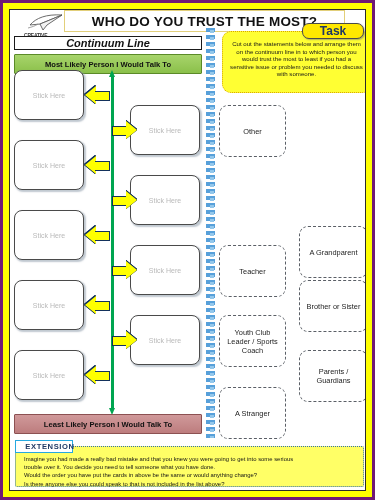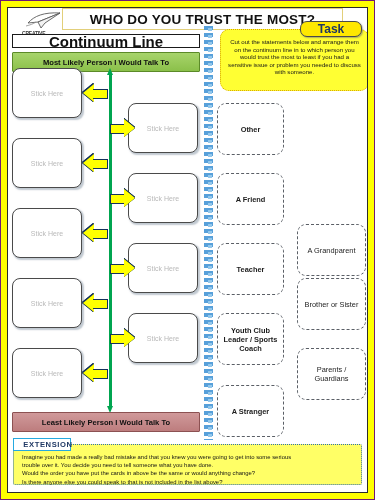--- a/index.html
+++ b/index.html
@@ -1,19 +1,19 @@
 <!DOCTYPE html>
 <html><head>
 <meta charset="utf-8">
 <style>
   html,body{margin:0;padding:0;background:#ffffff;}
   body{width:375px;height:500px;overflow:hidden;font-family:"Liberation Sans",sans-serif;}
 
   .page{position:relative;width:375px;height:500px;box-sizing:border-box;
-        border:1px solid #701a75;background:#ffff00;}
+        border:3px solid #701a75;background:#ffff00;}
   .sheet{position:absolute;left:6px;top:6px;right:6px;bottom:6px;
          background:#ffffff;border:1px solid #2b2b2b;box-sizing:border-box;overflow:hidden;}
 
   
   .logo{position:absolute;left:14px;top:2px;width:48px;height:34px;}
   .logo svg{position:absolute;left:4px;top:0;}
   .logo .l1,.logo .l2{position:absolute;left:0;width:48px;text-align:left;
        font-size:5px;font-weight:bold;letter-spacing:-0.2px;color:#3a3a3a;}
   .logo .l1{top:20px;}
   .logo .l2{top:25px;font-size:4px;color:#6b6b6b;}
@@ -27,21 +27,21 @@
   .cutline{position:absolute;left:196px;top:18px;width:9px;bottom:52px;
      background:repeating-linear-gradient(180deg,#4f9bd9 0px,#4f9bd9 4px,transparent 4px,transparent 7px);
      opacity:.95;}
   .cutline:after{content:"";position:absolute;left:4px;top:2px;width:4px;bottom:0;
      background:repeating-linear-gradient(180deg,#8ec5ea 0px,#8ec5ea 3px,transparent 3px,transparent 7px);}
 
   
   .contheading{position:absolute;left:4px;top:26px;width:188px;height:14px;
      background:#fff;border:1px solid #1a1a1a;box-sizing:border-box;
      display:flex;align-items:center;justify-content:center;}
-  .contheading span{font-size:15px;font-weight:bold;color:#111;}
+  .contheading span{font-size:11px;font-weight:bold;color:#111;font-style:italic;}
 
   .bar{position:absolute;left:4px;width:188px;height:20px;box-sizing:border-box;
      display:flex;align-items:center;justify-content:center;border-radius:1px;}
   .bar span{font-size:7.6px;font-weight:bold;color:#111;}
   .bar.most{top:44px;background:linear-gradient(#a7d46b,#8bc04a);border:1px solid #5b8a28;}
   .bar.least{top:404px;background:linear-gradient(#d0999a,#bd7d7e);border:1px solid #8c5152;}
 
   .axis{position:absolute;left:99px;top:60px;width:6px;height:345px;}
   .axis .stem{position:absolute;left:1.5px;top:6px;width:3px;height:333px;background:#00a550;}
   .axis .ah{position:absolute;left:0;width:0;height:0;border-left:3px solid transparent;
@@ -78,21 +78,21 @@
      background:#ffe800;border:1.2px solid #4a4a4a;border-radius:7px;
      display:flex;align-items:center;justify-content:center;
      box-shadow:1px 1px 1.5px rgba(120,120,120,.6);}
   .taskbadge span{font-size:12px;font-weight:bold;color:#1f3864;}
 
   
   .card{position:absolute;box-sizing:border-box;border:1.3px dashed #5a5f66;
      border-radius:9px;background:#fff;display:flex;align-items:center;justify-content:center;
      text-align:center;padding:2px 3px;}
   .card span{font-size:7.4px;line-height:9px;color:#1d1d1d;}
-  .card.cl{left:209px;width:67px;height:52px;font-weight:bold;}
+  .card.cl{left:209px;width:67px;height:52px;}
   .card.cr{left:289px;width:69px;height:52px;}
   .scissors{position:absolute;left:214px;top:96px;font-size:8px;color:#3a3a3a;
      transform:rotate(-8deg);}
 
   
   .extlabel{position:absolute;left:5px;top:430px;width:58px;height:13px;
      background:#ffffff;border:1.6px solid #26a9e0;box-sizing:border-box;
      display:flex;align-items:center;justify-content:center;z-index:3;}
   .extlabel span{font-size:7.6px;font-weight:bold;letter-spacing:0.6px;color:#1f3864;margin-left:12px;}
   .extbox{position:absolute;left:5px;top:436px;width:349px;height:41px;box-sizing:border-box;
@@ -211,23 +211,20 @@
   </div>
   <div class="taskbadge">
     <span>Task</span>
   </div>
 
   <div class="scissors">✂</div>
 
   <div class="card cl" style="top:95px">
         <span>Other</span>
       </div>
-  <div class="card cl" style="top:165px">
-        <span>A Friend</span>
-      </div>
   <div class="card cl" style="top:235px">
         <span>Teacher</span>
       </div>
   <div class="card cl" style="top:305px">
         <span>Youth Club Leader / Sports Coach</span>
       </div>
   <div class="card cl" style="top:377px">
         <span>A Stranger</span>
       </div>
 

